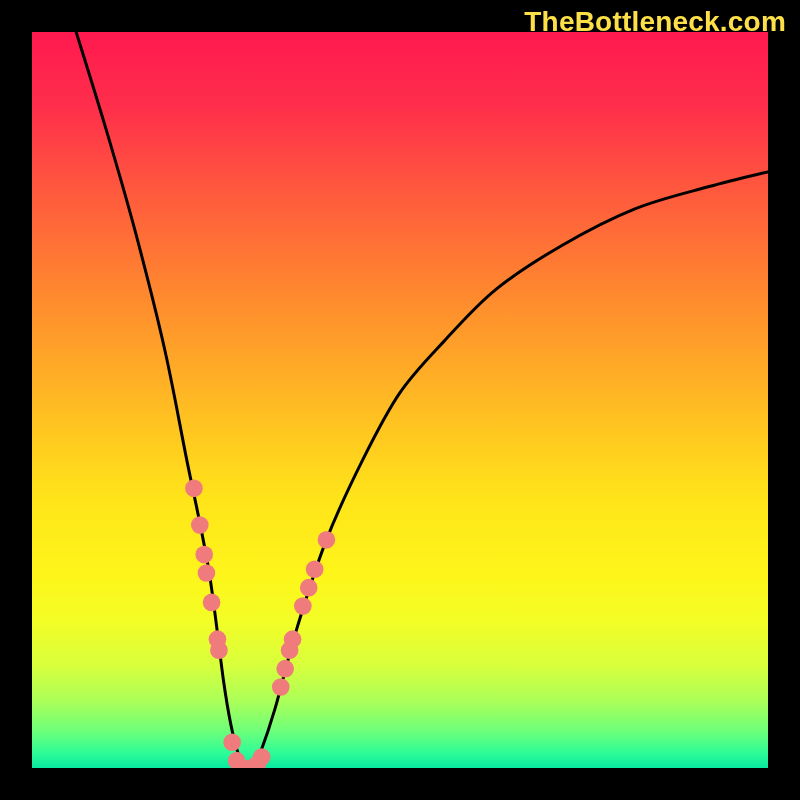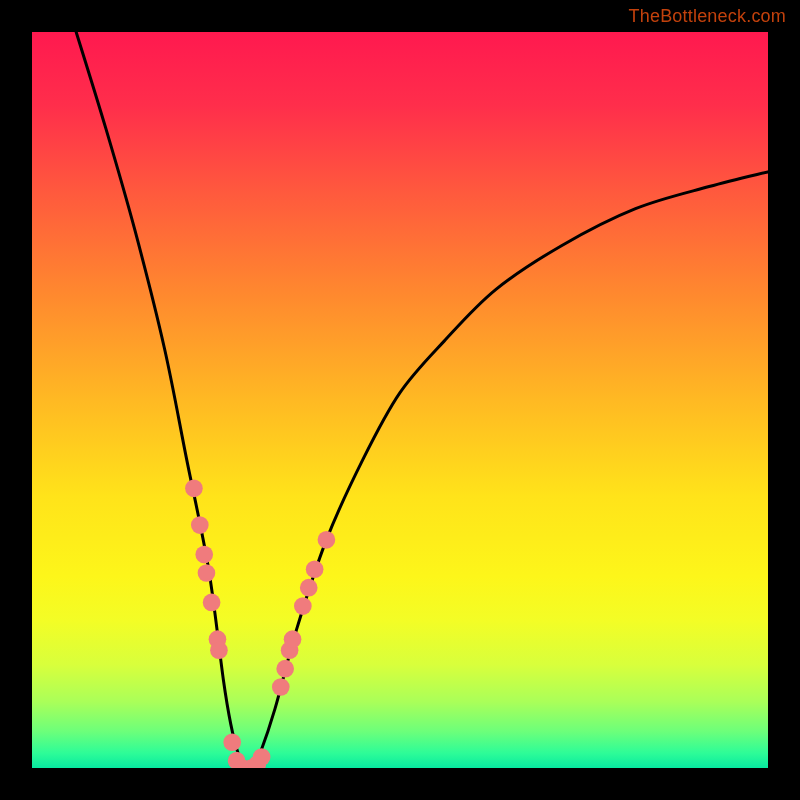--- a/index.html
+++ b/index.html
@@ -46,23 +46,23 @@
       #aaff59 91%,
       #6dff7a 95%,
       #2dfc98 98%,
       #08e9a0 100%
     );
   }
   .watermark {
     position: absolute;
     top: 6px;
     right: 14px;
-    color: #c2410c;
-    font-size: 18px;
-    font-weight: 400;
+    color: #fde047;
+    font-size: 28px;
+    font-weight: 700;
     letter-spacing: 0.2px;
     user-select: none;
   }
   svg.curve {
     position: absolute;
     left: 0;
     top: 0;
     width: 736px;
     height: 736px;
   }

